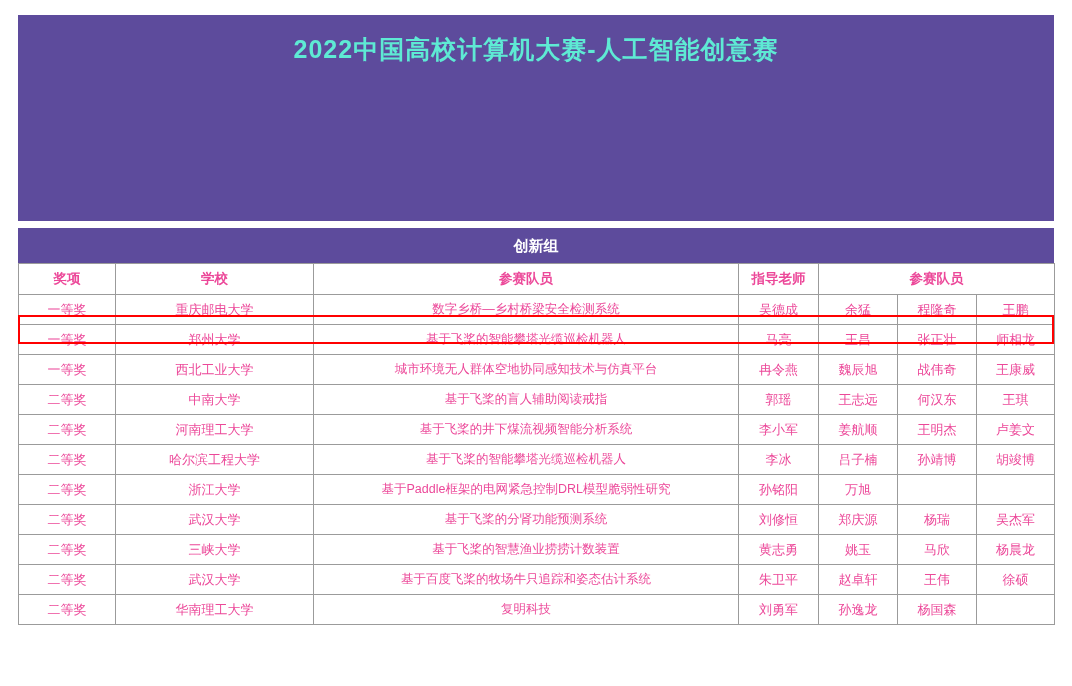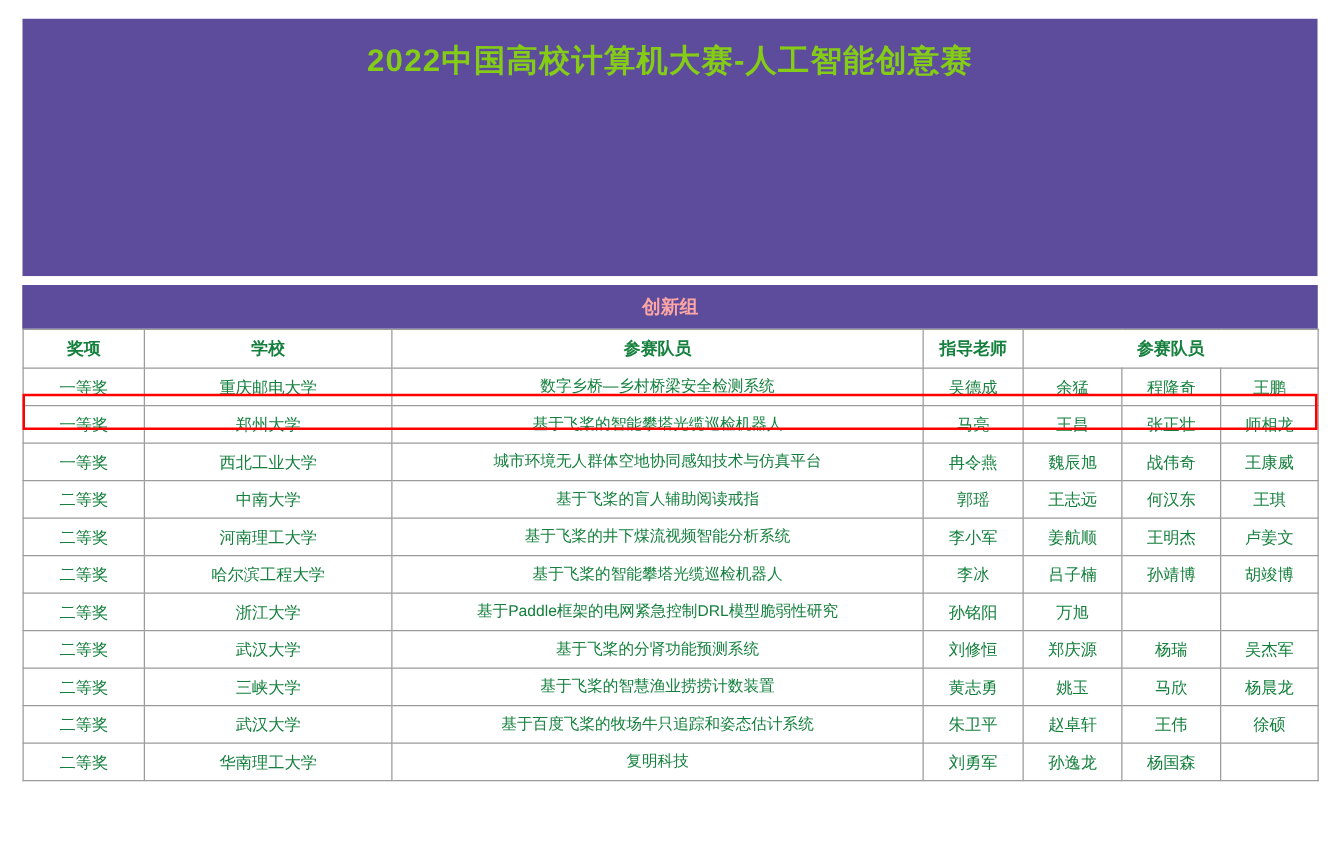--- a/index.html
+++ b/index.html
@@ -30,56 +30,56 @@
     box-sizing: border-box;
   }
   
   .banner {
     background: #5d4b9c;
     height: 206px;
     display: flex;
     flex-direction: column;
     align-items: center;
     justify-content: flex-start;
-    color: #84cc16;
+    color: #5eead4;
     box-sizing: border-box;
     padding-top: 14px;
   }
   .banner-line {
     font-size: 25px;
     font-weight: bold;
     letter-spacing: 1px;
     line-height: 40px;
     text-align: center;
     white-space: nowrap;
   }
   
   .gap {
     height: 7px;
     background: #ffffff;
   }
   
   .group-bar {
     background: #5d4b9c;
-    color: #fca5a5;
+    color: #ffffff;
     height: 35px;
     line-height: 35px;
     text-align: center;
     font-size: 15px;
     font-weight: bold;
     border-left: 1px solid #5d4b9c;
     border-right: 1px solid #5d4b9c;
   }
   
   table.award {
     border-collapse: collapse;
     width: 100%;
     table-layout: fixed;
     font-size: 13px;
-    color: #15803d;
+    color: #ec4899;
   }
   table.award th,
   table.award td {
     border: 1px solid #9b9b9b;
     text-align: center;
     vertical-align: middle;
     height: 29px;
     padding: 0 2px;
     white-space: nowrap;
     overflow: hidden;

